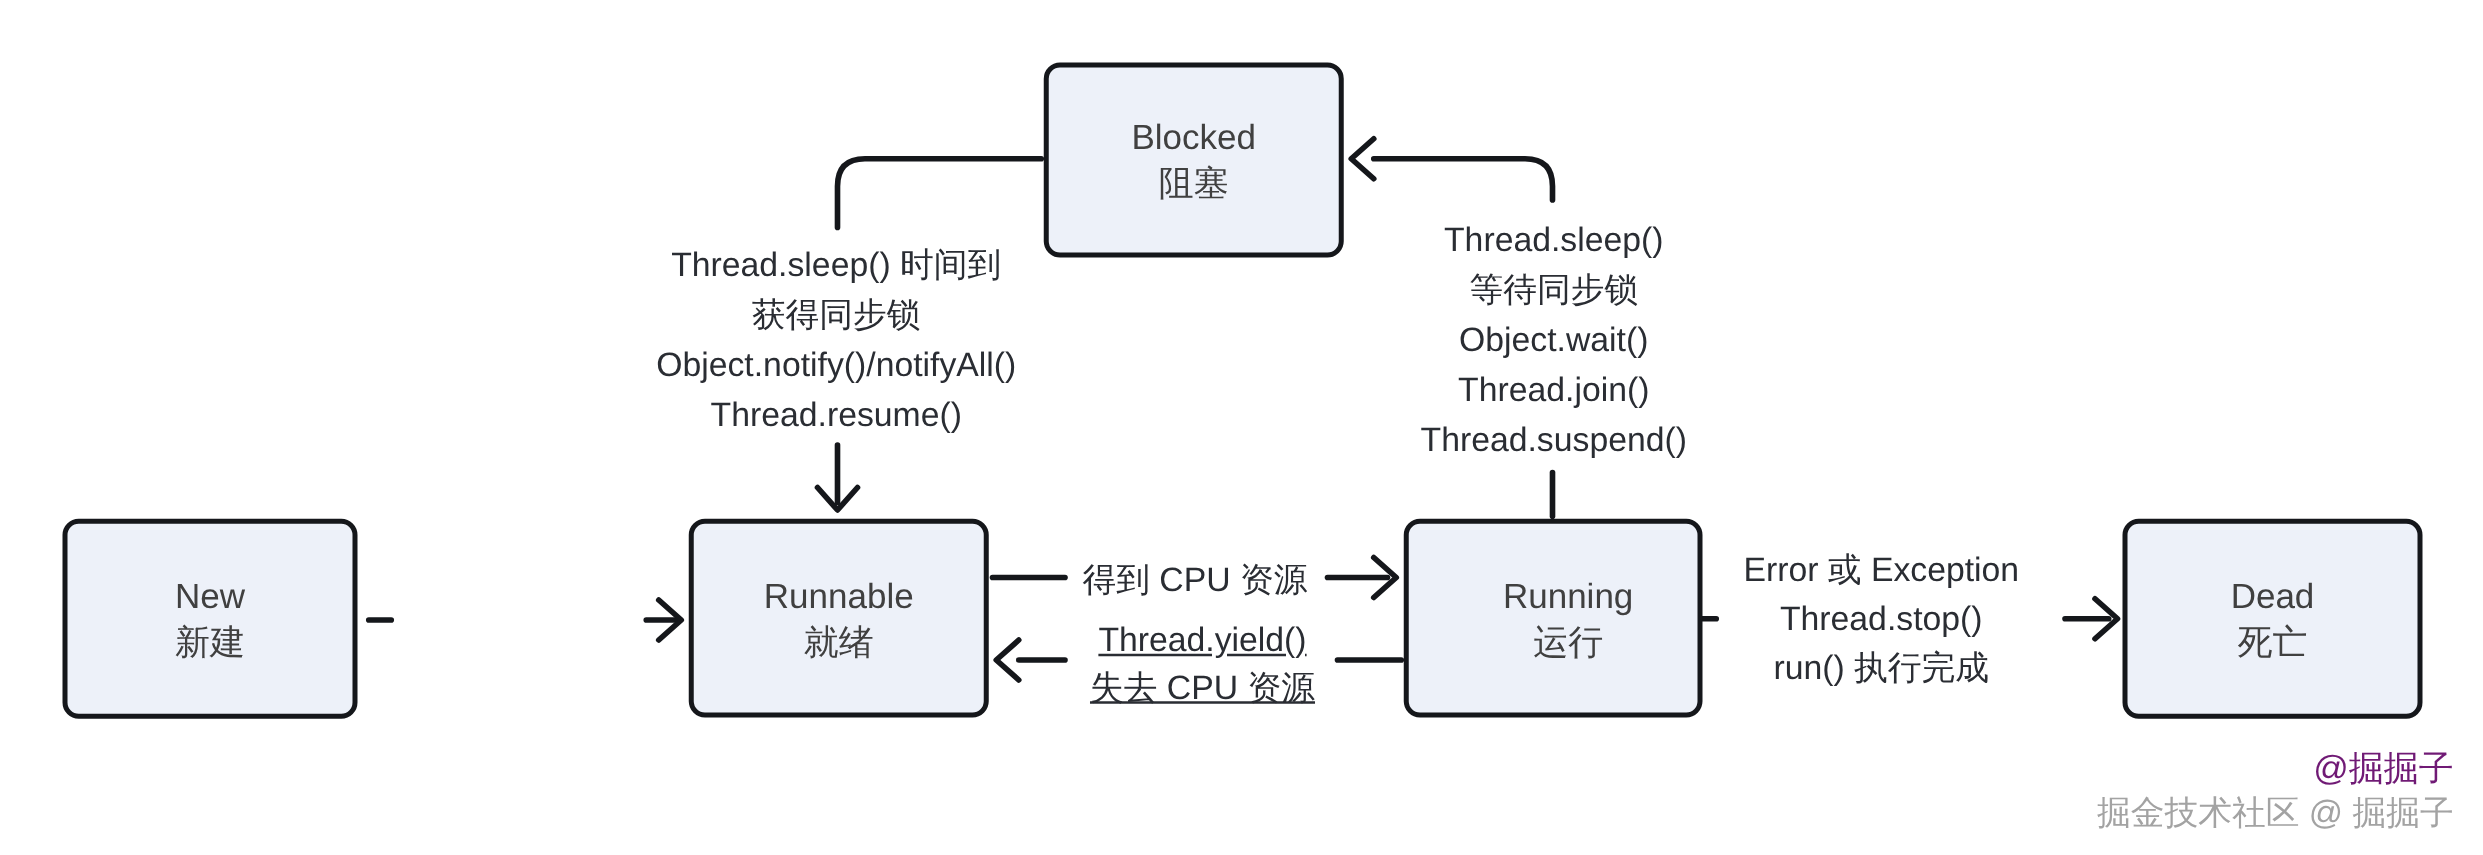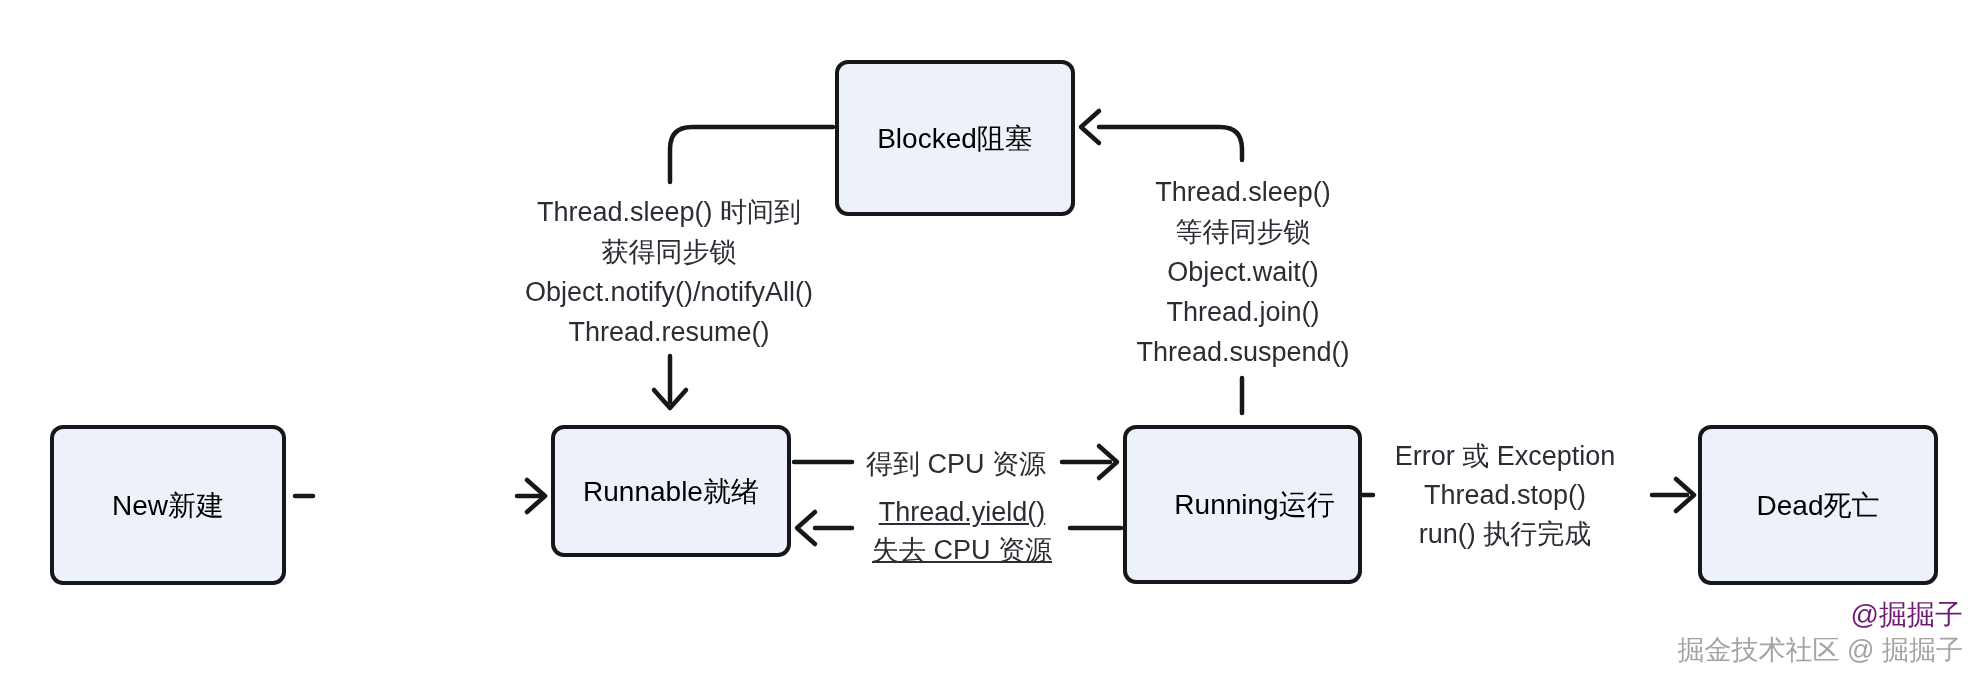--- a/index.html
+++ b/index.html
@@ -6,25 +6,25 @@
   body{width:1986px;height:684px;overflow:hidden;
        font-family:"Liberation Sans","DejaVu Sans",sans-serif;}
   .canvas{position:relative;width:1986px;height:684px;background:#ffffff;}
 
   .edges{position:absolute;left:0;top:0;width:1986px;height:684px;}
   .edges path{stroke:#15171b;stroke-width:4.5;fill:none;
               stroke-linecap:round;stroke-linejoin:round;}
 
   .node{position:absolute;box-sizing:border-box;
         background:#edf1f9;border:4.5px solid #15171b;border-radius:13px;
-        display:flex;flex-direction:row;align-items:center;justify-content:center;
-        color:#000000;font-size:28px;line-height:37px;text-align:center;margin-top:10px;}
+        display:flex;flex-direction:column;align-items:center;justify-content:center;
+        color:#404040;font-size:28px;line-height:37px;text-align:center;}
   .node-blocked{left:835px;top:50px;width:240px;height:156px;}
   .node-new{left:50px;top:415px;width:236px;height:160px;}
-  .node-runnable{left:551px;top:415px;width:240px;height:132px;}
+  .node-runnable{left:551px;top:415px;width:240px;height:159px;}
   .node-running{left:1123px;top:415px;width:239px;height:159px;padding-left:24px;}
   .node-dead{left:1698px;top:415px;width:240px;height:160px;}
 
   .edge-label{position:absolute;transform:translateX(-50%);
               text-align:center;color:#2a2d33;font-size:27px;line-height:40px;
               white-space:nowrap;}
   .edge-label .line{display:block;}
   .lbl-blocked-runnable{left:669px;top:192px;}
   .lbl-running-blocked{left:1243px;top:172px;}
   .lbl-thread-start{left:419px;top:476px;}

